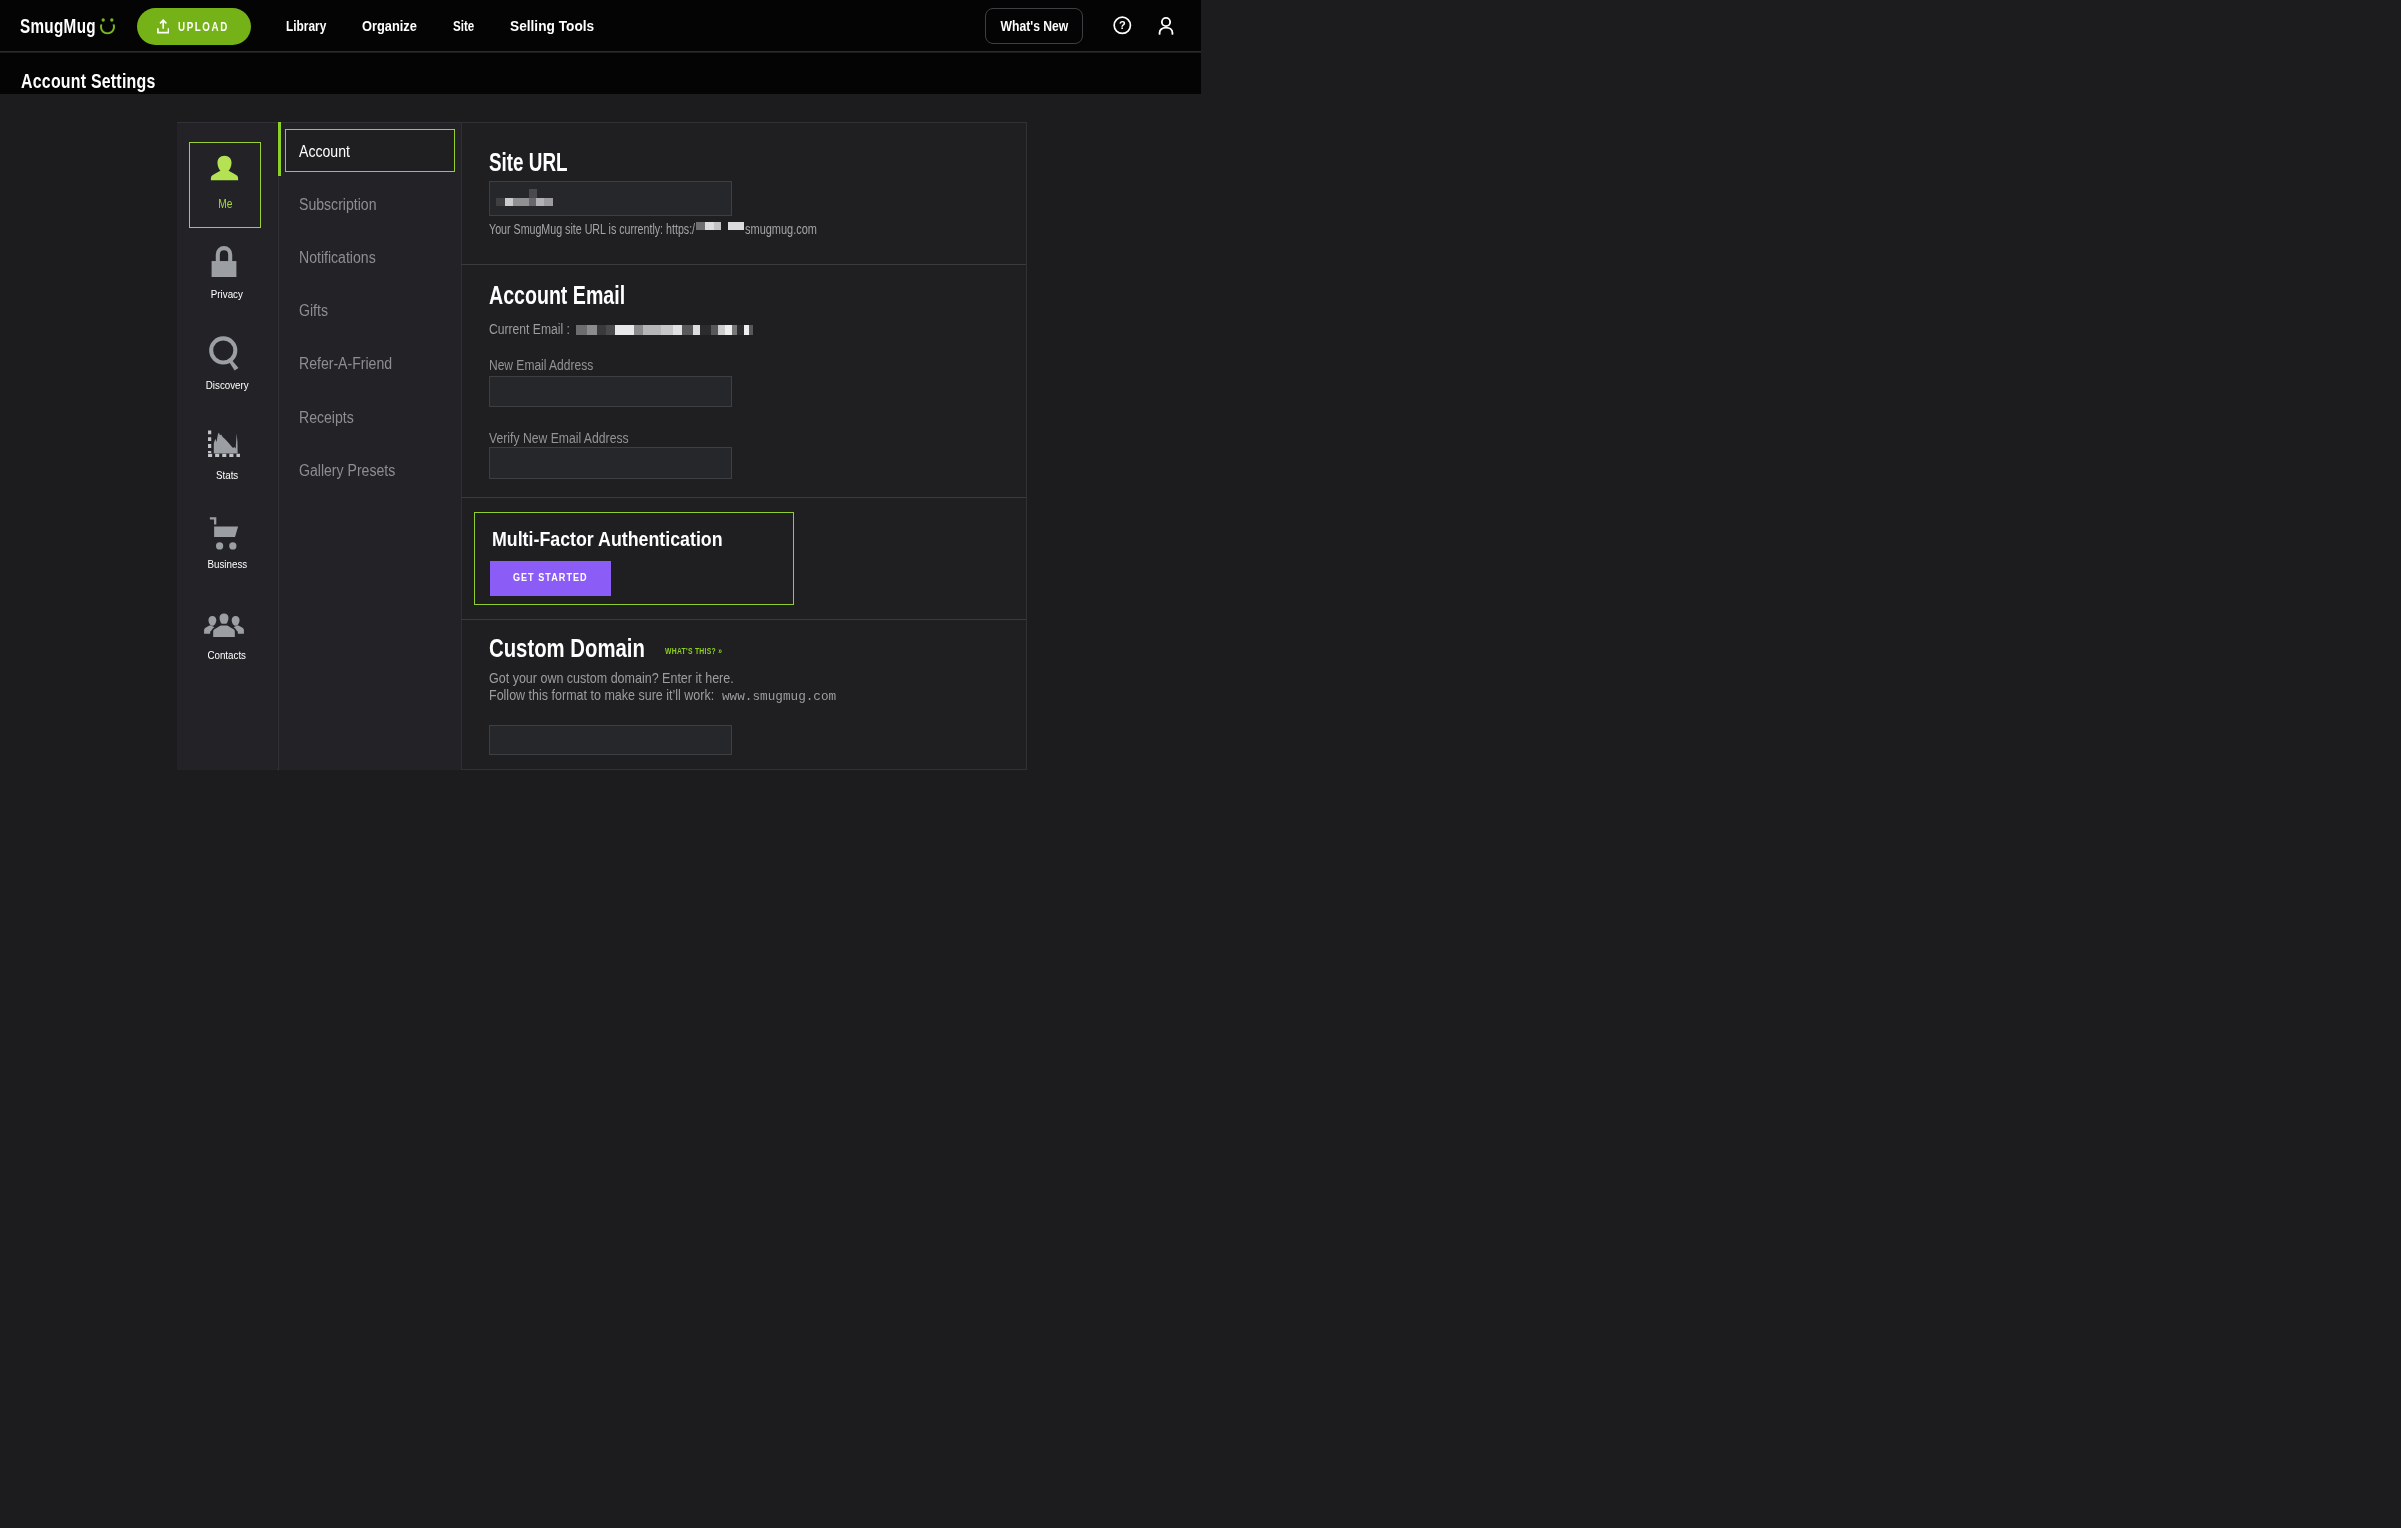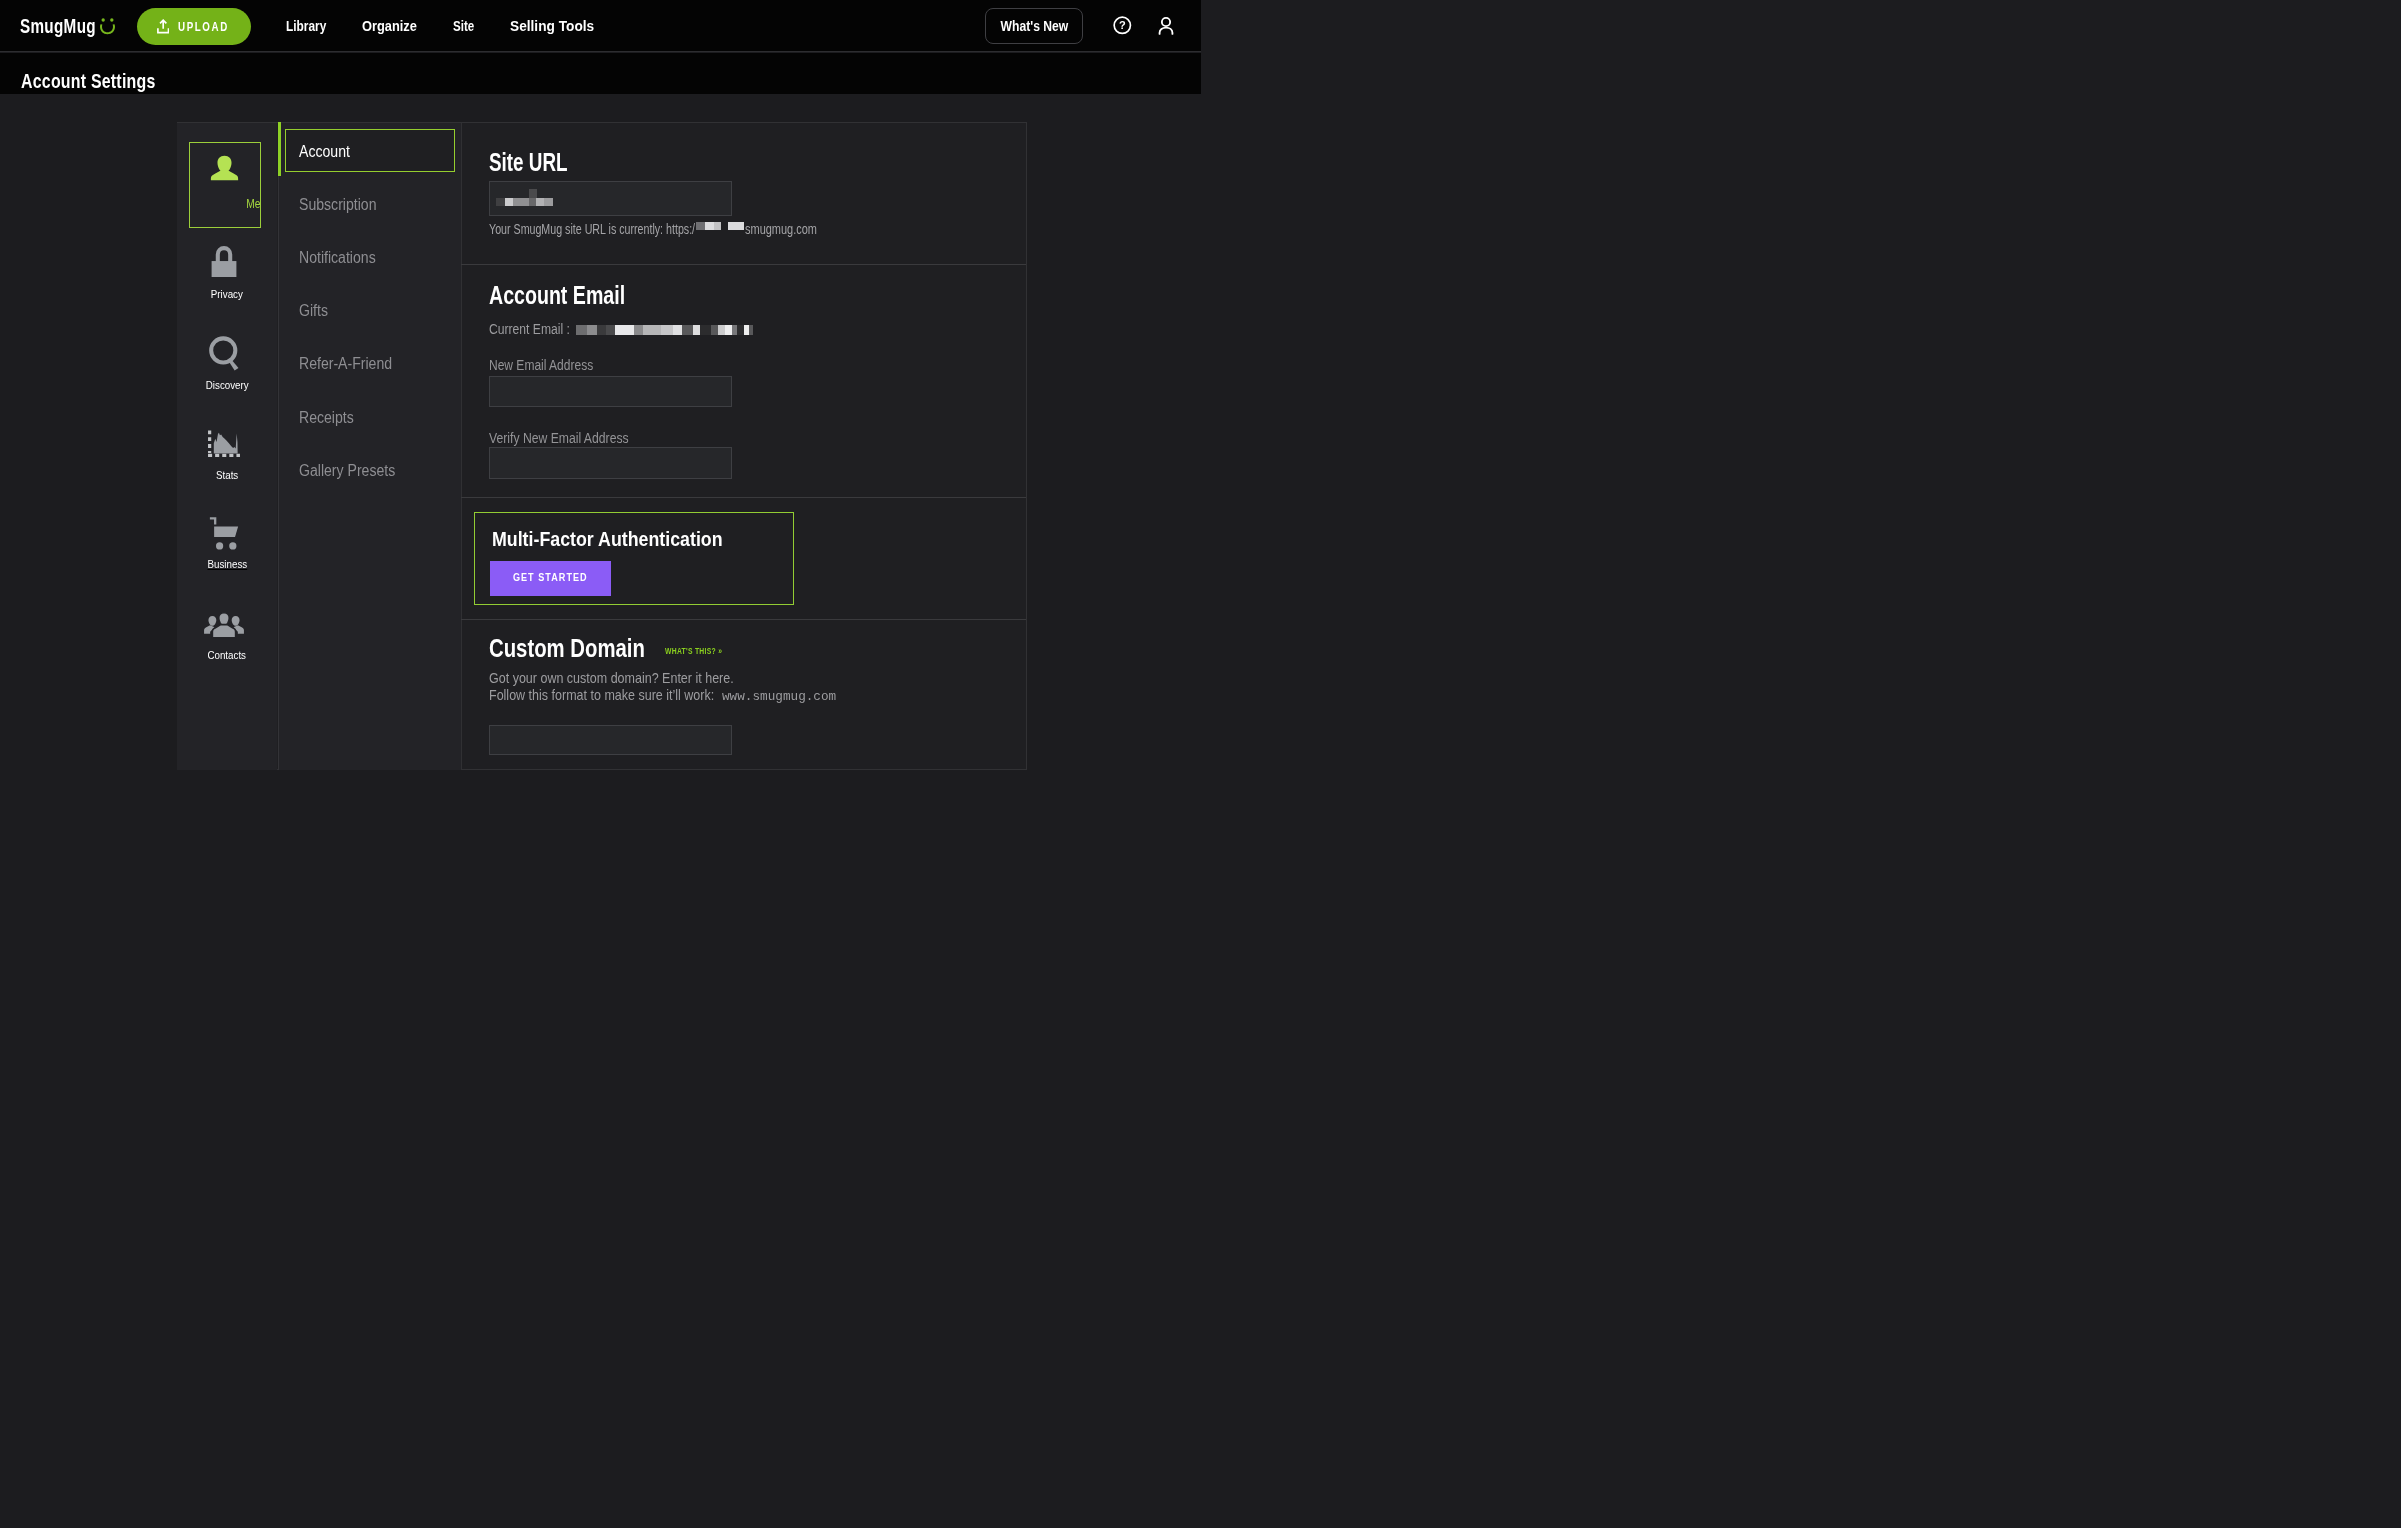--- a/index.html
+++ b/index.html
@@ -59,21 +59,21 @@
 <div class="abs" style="left:279px;top:123px;width:183px;height:647px;background:#232327;"></div>
 
 <div class="abs" style="left:278px;top:123px;width:0.9px;height:647px;background:#333337;"></div>
 <div class="abs" style="left:461px;top:123px;width:0.9px;height:647px;background:#303033;"></div>
 
 <div class="abs" style="left:189px;top:142px;width:72px;height:86px;border:0.9px solid #9ccf3a;"></div>
 <svg class="abs" style="left:210px;top:155px;" width="29" height="30" viewBox="0 0 33 34">
   <path d="M16.5 0.8 C21.6 0.8 24.5 4.2 24.5 8.8 C24.5 11.5 23.6 14.3 22.3 16.3 C21 18.3 19 19.6 16.5 19.6 C14 19.6 12 18.3 10.7 16.3 C9.4 14.3 8.5 11.5 8.5 8.8 C8.5 4.2 11.4 0.8 16.5 0.8 Z" fill="#b5e253"></path>
   <path d="M11.7 17.8 C8.6 19.9 4.3 21.7 2.4 23.3 C1.2 24.3 1 25.6 1 27.1 L1 28.6 L32 28.6 L32 27.1 C32 25.6 31.8 24.3 30.6 23.3 C28.7 21.7 24.4 19.9 21.3 17.8 Z" fill="#b5e253"></path>
 </svg>
-<div class="ctr" style="left:189px;top:197px;width:72px;height:14px;margin-left:28px;">
+<div class="ctr" style="left:189px;top:197px;width:72px;height:14px;">
     <span style="transform:scaleX(0.85);font-size:12px;color:#a6d83f;">Me</span>
   </div>
 
 <svg class="abs" style="left:211px;top:246px;" width="26" height="31" viewBox="0 0 29 35">
   <path d="M7.5 18 L7.5 9.5 C7.5 5.3 10.5 2.4 14.5 2.4 C18.5 2.4 21.5 5.3 21.5 9.5 L21.5 18" fill="none" stroke="#9b9ea3" stroke-width="4.6"></path>
   <rect x="0.5" y="17" width="28" height="18" fill="#9b9ea3"></rect>
 </svg>
 <div class="ctr" style="left:177px;top:287px;width:100px;height:14px;">
     <span style="transform:scaleX(0.85);font-size:11.5px;color:#fff;">Privacy</span>
   </div>
@@ -94,21 +94,21 @@
 <div class="ctr" style="left:177px;top:468px;width:100px;height:14px;">
     <span style="transform:scaleX(0.85);font-size:11.5px;color:#fff;">Stats</span>
   </div>
 
 <svg class="abs" style="left:209px;top:517px;" width="30" height="34" viewBox="0 0 34 38">
   <path d="M1 1.3 L7 1.3 L7 8.3" fill="none" stroke="#9b9ea3" stroke-width="2.6"></path>
   <path d="M5.8 10.5 L33 10.5 L29.5 22.5 L5.8 22.5 Z" fill="#9b9ea3"></path>
   <circle cx="12" cy="32.5" r="4.1" fill="#9b9ea3"></circle>
   <circle cx="27" cy="32.5" r="4.1" fill="#9b9ea3"></circle>
 </svg>
-<div class="ctr" style="left:177px;top:557px;width:100px;height:14px;text-decoration:underline;">
+<div class="ctr" style="left:177px;top:557px;width:100px;height:14px;">
     <span style="transform:scaleX(0.85);font-size:11.5px;color:#fff;">Business</span>
   </div>
 
 <svg class="abs" style="left:203px;top:612px;" width="42" height="27" viewBox="0 0 47 30" preserveAspectRatio="none">
   <g fill="#9b9ea3">
     <path d="M10.5 4.5 C13.3 4.5 14.9 6.4 14.9 8.9 C14.9 10.5 14.4 12.1 13.6 13.3 C12.9 14.5 11.8 15.3 10.5 15.3 C9.2 15.3 8.1 14.5 7.4 13.3 C6.6 12.1 6.1 10.5 6.1 8.9 C6.1 6.4 7.7 4.5 10.5 4.5 Z"></path>
     <path d="M7.9 14.6 C6 15.8 3.3 17 2.1 18 C1.4 18.6 1.2 19.4 1.2 20.3 L1.2 24.2 L8 24.2 L8 22 L13 17 Z"></path>
     <path d="M36.5 4.5 C39.3 4.5 40.9 6.4 40.9 8.9 C40.9 10.5 40.4 12.1 39.6 13.3 C38.9 14.5 37.8 15.3 36.5 15.3 C35.2 15.3 34.1 14.5 33.4 13.3 C32.6 12.1 32.1 10.5 32.1 8.9 C32.1 6.4 33.7 4.5 36.5 4.5 Z"></path>
     <path d="M39.1 14.6 C41 15.8 43.7 17 44.9 18 C45.6 18.6 45.8 19.4 45.8 20.3 L45.8 24.2 L39 24.2 L39 22 L34 17 Z"></path>
   </g>

